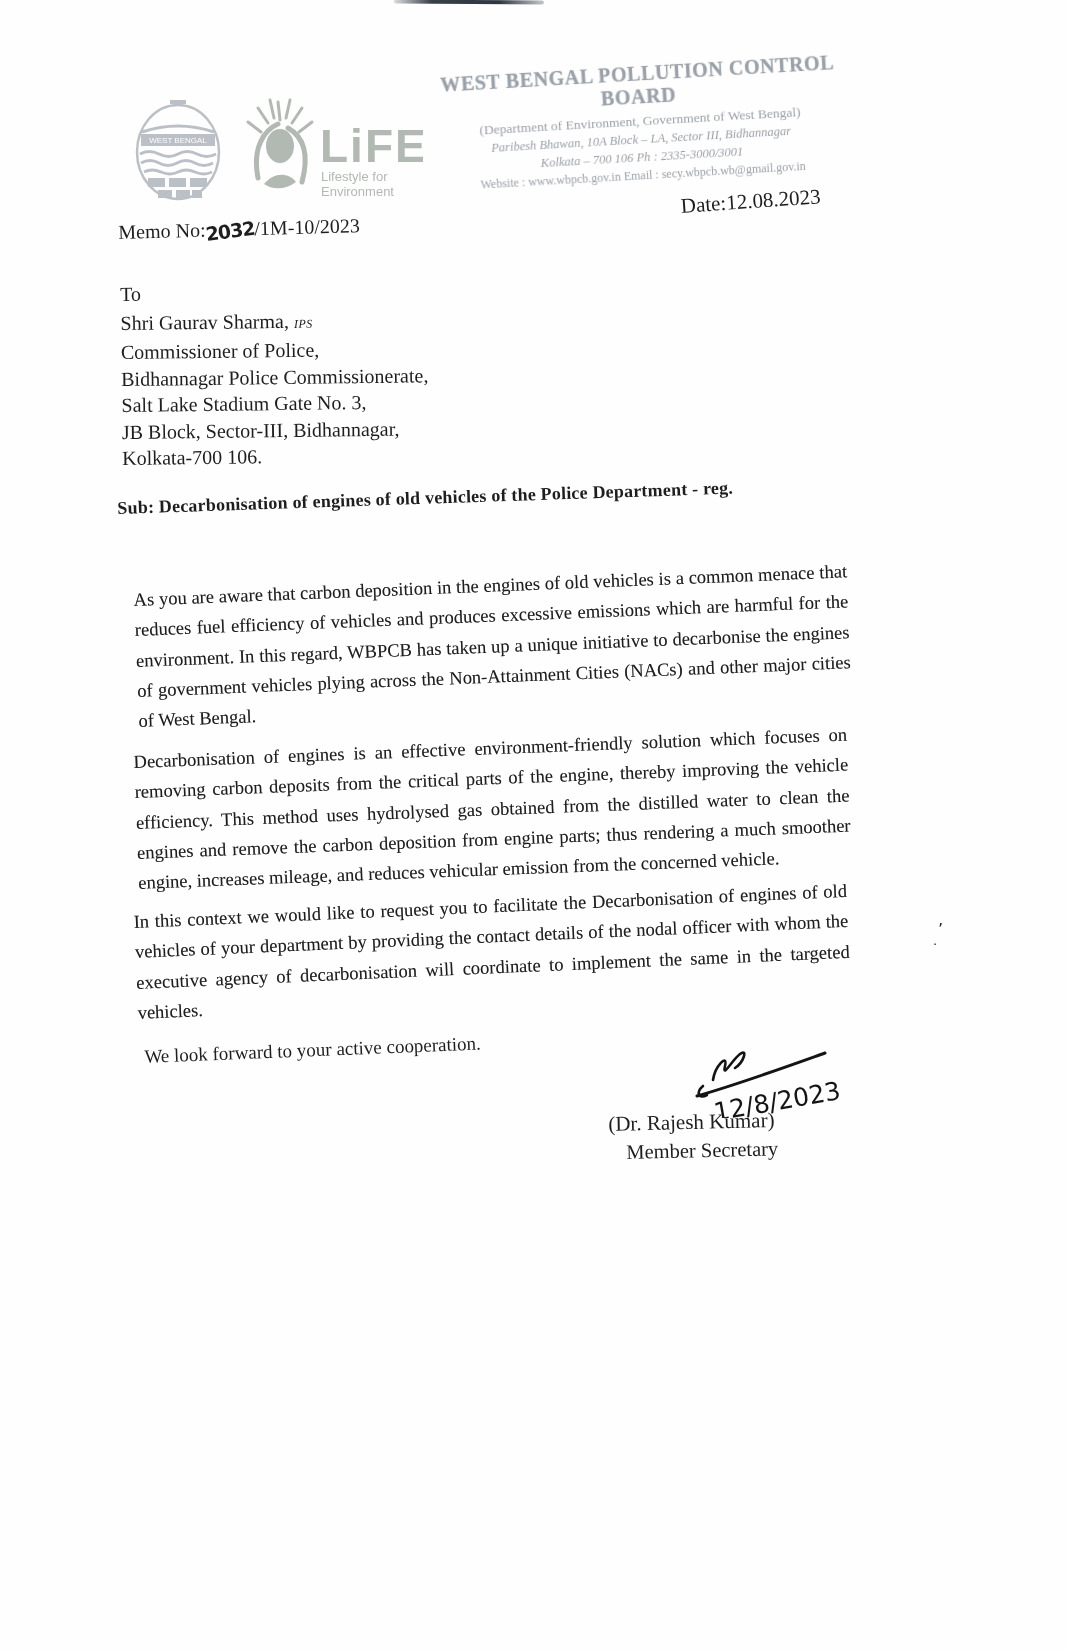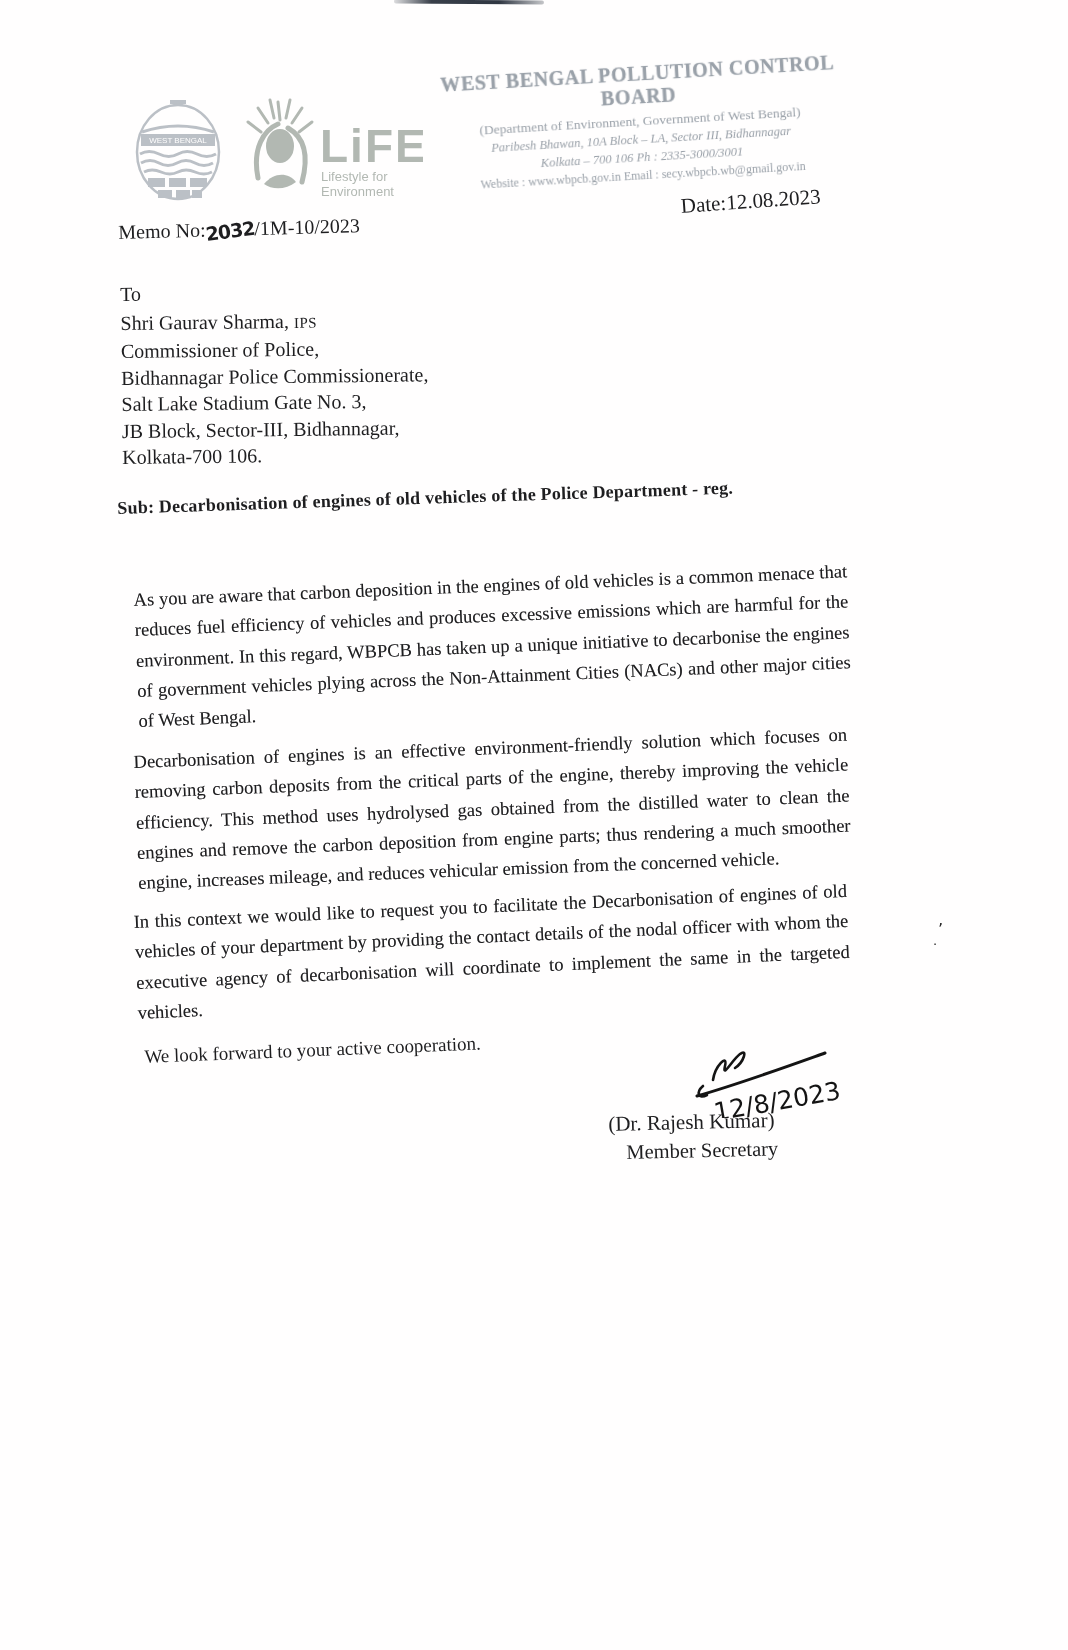--- a/index.html
+++ b/index.html
@@ -35,21 +35,21 @@
   
   .date-line{left:680px;top:194px;font-size:21px;transform:rotate(-4deg);transform-origin:0 0;}
   .memo-line{left:118px;top:221px;font-size:20px;transform:rotate(-1.6deg);transform-origin:0 0;}
   .memo-hand{
     display:inline-block;font-family:"DejaVu Sans",sans-serif;font-size:19px;font-weight:600;
     transform:rotate(-6deg) translateY(2px);letter-spacing:-1px;
   }
   
   .recipient{left:120px;top:281px;font-size:20px;line-height:26.5px;transform:rotate(-.7deg);transform-origin:0 0;}
   .salutation{margin-bottom:2px;}
-  .name-suffix{font-size:15px;letter-spacing:.5px;}
+  .name-suffix{font-size:12px;letter-spacing:.5px;font-style:italic;}
   
   .subject-line{
     left:117px;top:498px;width:780px;font-size:18px;font-weight:700;white-space:nowrap;
     transform:rotate(-1.9deg);transform-origin:0 0;letter-spacing:.2px;
   }
   
   .para{
     left:133px;width:714px;font-size:18.5px;line-height:30.3px;text-align:justify;
     transform:rotate(-2.3deg);transform-origin:0 0;
     text-shadow:0 0 .4px rgba(30,30,32,.4);

